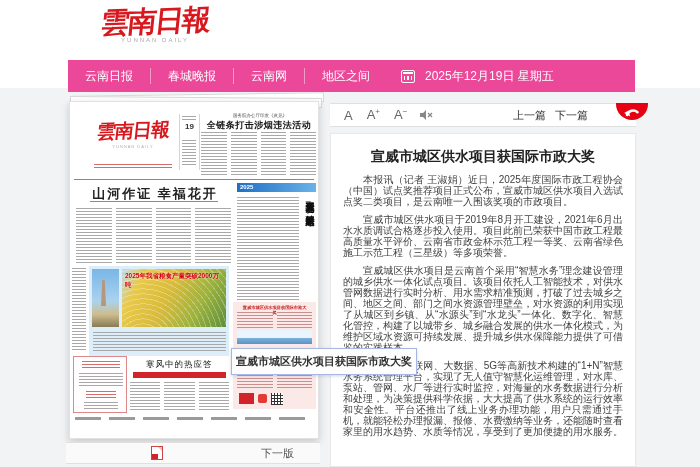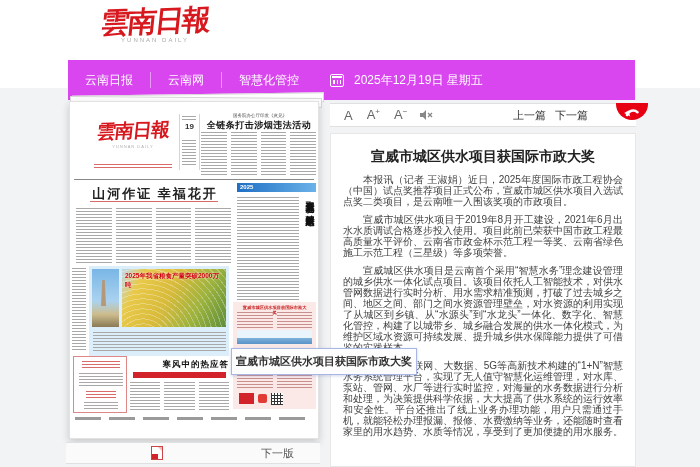--- a/index.html
+++ b/index.html
@@ -7,21 +7,21 @@
   .stage{position:relative;width:700px;height:467px;overflow:hidden;background:#fff;}
   .graybg{position:absolute;left:0;top:88px;width:700px;height:379px;background:#f2f3f5;}
 
   
   .logo{position:absolute;left:95px;top:4px;width:120px;text-align:center;}
   .logo .cn{font-family:"DejaVu Serif","Liberation Serif",serif;font-weight:bold;font-size:29px;color:#d7191f;
             transform:skewX(-8deg) rotate(-2deg);display:inline-block;letter-spacing:-2px;line-height:1.2;}
   .logo .en{font-size:6px;color:#aaa;letter-spacing:2px;margin-top:-2px;}
 
   
-  .nav{position:absolute;left:68px;top:60px;width:567px;height:40px;background:#d946ef;display:flex;align-items:center;color:#fff;font-size:12px;}
+  .nav{position:absolute;left:68px;top:60px;width:567px;height:32px;background:#ec4899;display:flex;align-items:center;color:#fff;font-size:12px;}
   .nav .item{padding:0 17px;height:16px;line-height:16px;cursor:pointer;white-space:nowrap;}
   .nav .item + .item{border-left:1px solid rgba(255,255,255,.45);}
   .cal{width:12px;height:11px;border:1.5px solid #fff;border-radius:2px;position:relative;margin:0 6px 0 14px;}
   .cal:before{content:"";position:absolute;left:1px;right:1px;top:1.5px;height:1.5px;background:#fff;}
   .cal:after{content:"";position:absolute;left:1.5px;top:5px;width:8px;height:4px;
              background:repeating-linear-gradient(90deg,#fff 0 1.5px,transparent 1.5px 3.5px);}
   .navdate{margin-left:4px;white-space:nowrap;}
 
   
   .stack1,.stack2{position:absolute;background:#fff;border:1px solid #d8d8d8;height:8px;width:250px;}
@@ -53,21 +53,21 @@
          font-size:9px;font-weight:bold;color:#111;letter-spacing:.5px;}
   .photo{left:19px;top:164px;width:140px;height:90px;background:#ddeefb;}
   .photo .p1{left:3px;top:3px;width:27px;height:58px;background:linear-gradient(to bottom,#79b6e6 0%,#aad2ef 55%,#cdbd8e 78%,#8a7a55 100%);}
   .photo .tower{left:12px;top:14px;width:5px;height:26px;background:#b5987a;clip-path:polygon(25% 0,75% 0,100% 100%,0 100%);}
   .photo .p2{left:33px;top:3px;width:104px;height:58px;
       background:linear-gradient(118deg,#bcd9ef 0%,#e8c94a 18%,#d9bb3c 45%,#9db33e 72%,#5f8f3a 100%);}
   .photo .terr{left:33px;top:3px;width:104px;height:58px;
       background:repeating-radial-gradient(circle at 20% 130%,rgba(255,255,255,.28) 0 1px,transparent 1px 5px);}
   .photo .phead{left:36px;top:6px;width:100px;font-size:6.5px;font-weight:bold;color:#d2000f;text-shadow:0 0 2px #fff;}
   .photo .cap{left:4px;top:66px;width:133px;height:20px;}
-  .midhead{left:60px;top:257px;width:99px;text-align:right;font-size:8.5px;font-weight:bold;color:#111;letter-spacing:1px;}
+  .midhead{left:76px;top:257px;width:99px;text-align:left;font-size:8.5px;font-weight:normal;color:#111;letter-spacing:1px;}
   .redstrip{left:63px;top:270px;width:93px;height:6px;background:#d2232a;}
   .midcols{left:60px;top:280px;width:99px;height:29px;display:flex;gap:4px;position:absolute;}
   .midcols div{position:static;flex:1;}
   .redbox{left:3px;top:254px;width:54px;height:57px;border:1px solid #d88;background:#fffdfd;box-sizing:border-box;}
   .redbox i{position:absolute;display:block;}
   .pink{left:163px;top:200px;width:83px;height:107px;background:#fbe9e8;}
   .pink .ptitle{left:2px;top:2px;width:79px;text-align:center;font-size:5px;color:#c5211f;font-weight:bold;transform:scale(.85);}
   .pink .img{left:4px;top:28px;width:75px;height:14px;background:linear-gradient(to bottom,#eaf4fc 55%,#7fb3dd 55%,#5b93c8 100%);}
   .pink .qrrow{left:6px;top:90px;width:72px;height:13px;display:flex;gap:4px;align-items:center;position:absolute;}
   .pink .qrrow i{position:static;display:block;}
@@ -117,22 +117,23 @@
 <div class="stage">
   <div class="graybg"></div>
 
   <div class="logo">
     <span class="cn">雲南日報</span>
     <div class="en">YUNNAN DAILY</div>
   </div>
 
   <div class="nav">
     <span class="item">云南日报</span>
+    <span class="item">春城晚报</span>
     <span class="item">云南网</span>
-    <span class="item">智慧化管控</span>
+    <span class="item">地区之间</span>
     <span class="cal"></span>
     <span class="navdate">2025年12月19日 星期五</span>
   </div>
 
   <div class="stack1"></div>
   <div class="stack2"></div>
   <div class="paper">
     <div class="mast">
       <span class="cn">雲南日報</span>
       <span class="en">YUNNAN DAILY</span>

